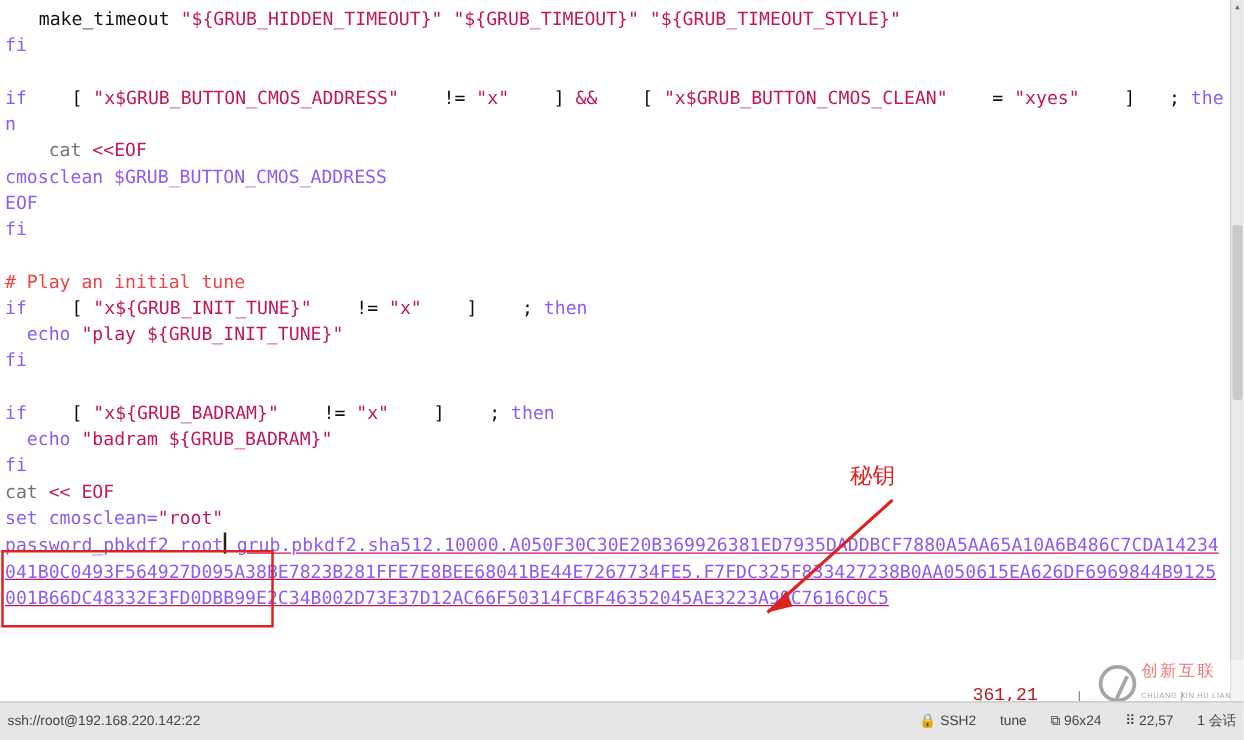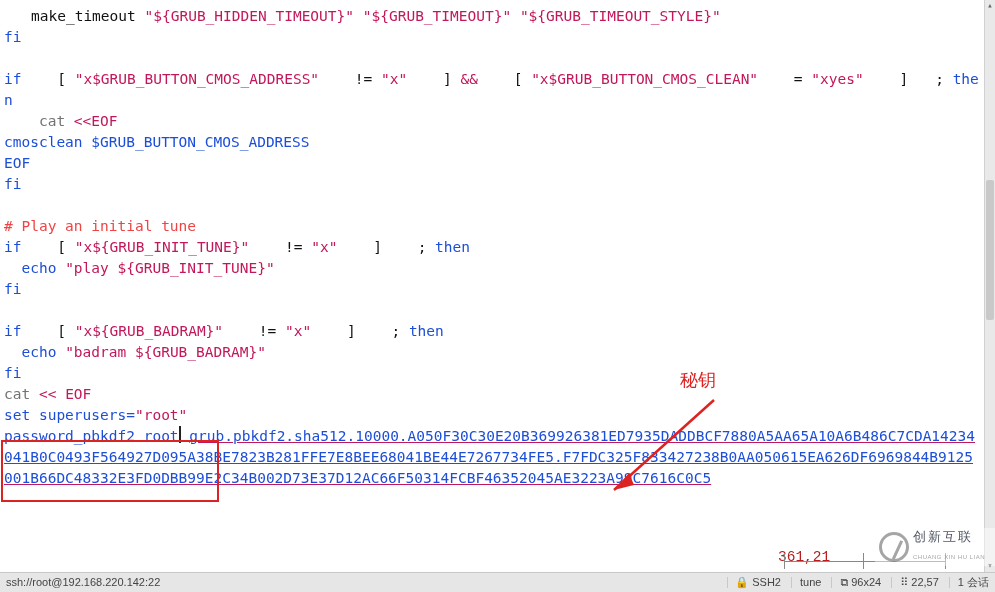--- a/index.html
+++ b/index.html
@@ -9,50 +9,50 @@
   .scrollbar { position: absolute; top: 0; right: 0; width: 11px; bottom: 20px; background: #e9e9e9; border-left: 1px solid #d0d0d0; }
   .scroll-thumb { position: absolute; left: 1px; right: 1px; top: 180px; height: 140px; background: #c9c9c9; border-radius: 2px; }
   .scroll-arrow { position: absolute; left: 0; right: 0; height: 12px; font-size: 9px; color: #666; text-align: center; line-height: 12px; }
   .scroll-arrow.up { top: 0; }
   .scroll-arrow.down { bottom: 0; }
 
   pre.code { white-space: pre-wrap; word-break: break-all; }
 
   .t-blk  { color: #111; padding-left: 27px; }
   .t-str  { color: #c2185b; } 
-  .t-var  { color: #1d4ed8; } 
+  .t-var  { color: #8b5cf6; } 
   .t-op   { color: #c2185b; }
   .t-cmt  { color: #ef4444; }
   .t-cat  { color: #737373; }
   .t-secret { text-decoration: underline; text-decoration-color: #c2185b; }
 
   .cursor-box { display: inline-block; border: 1px solid #222; height: 17px; width: 0; vertical-align: -2px; }
 
-  .statusbar { position: absolute; left: 0; right: 0; bottom: 0; height: 20px; background: #e6e6e6; border-top: 1px solid #c8c8c8; font-family: Arial, sans-serif; font-size: 11px; color: #444; display: flex; align-items: center; padding: 4px 6px; gap: 10px; }
+  .statusbar { position: absolute; left: 0; right: 0; bottom: 0; height: 20px; background: #e6e6e6; border-top: 1px solid #c8c8c8; font-family: Arial, sans-serif; font-size: 11px; color: #444; display: flex; align-items: center; padding: 15px 6px; gap: 10px; }
   .statusbar .left { flex: 0 0 auto; }
   .statusbar .spacer { flex: 1 1 auto; }
   .status-item { display: inline-flex; align-items: center; gap: 3px; border-left: 1px solid #c8c8c8; padding-left: 8px; height: 100%; }
   .lock-icon { color: #c8a000; font-size: 11px; }
 
   
   .redbox1 { position: absolute; left: 1px; top: 440px; width: 218px; height: 62px; border: 2px solid #d22; pointer-events: none; }
   
   .arrow-wrap { position: absolute; left: 599px; top: 395px; width: 130px; height: 110px; pointer-events: none; }
   .secret-label { position: absolute; left: 680px; top: 370px; color: #d22; font-family: "SimSun","Songti SC",serif; font-size: 18px; pointer-events: none; }
   .ruler-line { position: absolute; background: #888; pointer-events: none; }
   .ruler-h { left: 785px; top: 561px; width: 160px; height: 1px; }
   .ruler-v { left: 784px; top: 553px; width: 1px; height: 16px; }
   .ruler-mid { left: 863px; top: 553px; width: 1px; height: 16px; }
   .ruler-v2 { left: 945px; top: 553px; width: 1px; height: 16px; }
 
   
   .watermark { position: absolute; right: 0; bottom: 26px; width: 120px; height: 38px; opacity: 0.75; display: flex; align-items: center; gap: 4px; font-family: "Microsoft YaHei", Arial, sans-serif; background: rgba(255,255,255,0.6); padding: 2px 4px; }
   .watermark .circle { width: 30px; height: 30px; border: 3px solid #888; border-radius: 50%; position: relative; }
   .watermark .circle::after { content: ""; position: absolute; left: 14px; top: 5px; width: 3px; height: 20px; background: #888; transform: rotate(25deg); }
-  .watermark .txt-cn { font-size: 13px; color: #0f172a; letter-spacing: 2px; }
+  .watermark .txt-cn { font-size: 13px; color: #ef4444; letter-spacing: 2px; }
   .watermark .txt-en { font-size: 6px; color: #888; letter-spacing: 0.5px; }
 
   .vim-mode { margin-top: 2px; color: #111; letter-spacing: 1px; }
   .vim-pos  { position: absolute; left: 778px; bottom: 24px; color: #b91c1c; }
 </style>
 </head>
 <body>
 
 <div class="viewport">
 <pre class="code"><span class="t-blk">make_timeout </span><span class="t-str">"${GRUB_HIDDEN_TIMEOUT}"</span> <span class="t-str">"${GRUB_TIMEOUT}"</span> <span class="t-str">"${GRUB_TIMEOUT_STYLE}"</span>
@@ -66,21 +66,21 @@
 
 <span class="t-cmt"># Play an initial tune</span>
 <span class="t-var">if</span> <span class="t-blk">[</span> <span class="t-str">"x${GRUB_INIT_TUNE}"</span> <span class="t-blk">!=</span> <span class="t-str">"x"</span> <span class="t-blk">]</span> <span class="t-blk">;</span> <span class="t-var">then</span>
   <span class="t-var">echo</span> <span class="t-str">"play ${GRUB_INIT_TUNE}"</span>
 <span class="t-var">fi</span>
 
 <span class="t-var">if</span> <span class="t-blk">[</span> <span class="t-str">"x${GRUB_BADRAM}"</span> <span class="t-blk">!=</span> <span class="t-str">"x"</span> <span class="t-blk">]</span> <span class="t-blk">;</span> <span class="t-var">then</span>
   <span class="t-var">echo</span> <span class="t-str">"badram ${GRUB_BADRAM}"</span>
 <span class="t-var">fi</span>
 <span class="t-cat">cat</span> <span class="t-op">&lt;&lt; EOF</span>
-<span class="t-var">set superusers=</span><span class="t-str">"root"</span>
+<span class="t-var">set cmosclean=</span><span class="t-str">"root"</span>
 <span class="t-var">password_pbkdf2 root</span><span class="cursor-box"></span> <span class="t-var t-secret">grub.pbkdf2.sha512.10000.A050F30C30E20B369926381ED7935DADDBCF7880A5AA65A10A6B486C7CDA14234041B0C0493F564927D095A38BE7823B281FFE7E8BEE68041BE44E7267734FE5.F7FDC325F833427238B0AA050615EA626DF6969844B9125001B66DC48332E3FD0DBB99E2C34B002D73E37D12AC66F50314FCBF46352045AE3223A99C7616C0C5</span></pre>
 </div>
 
 <div class="vim-pos">361,21</div>
 
 <div class="scrollbar">
   <div class="scroll-arrow up">▴</div>
   <div class="scroll-thumb"></div>
   <div class="scroll-arrow down">▾</div>
 </div>

